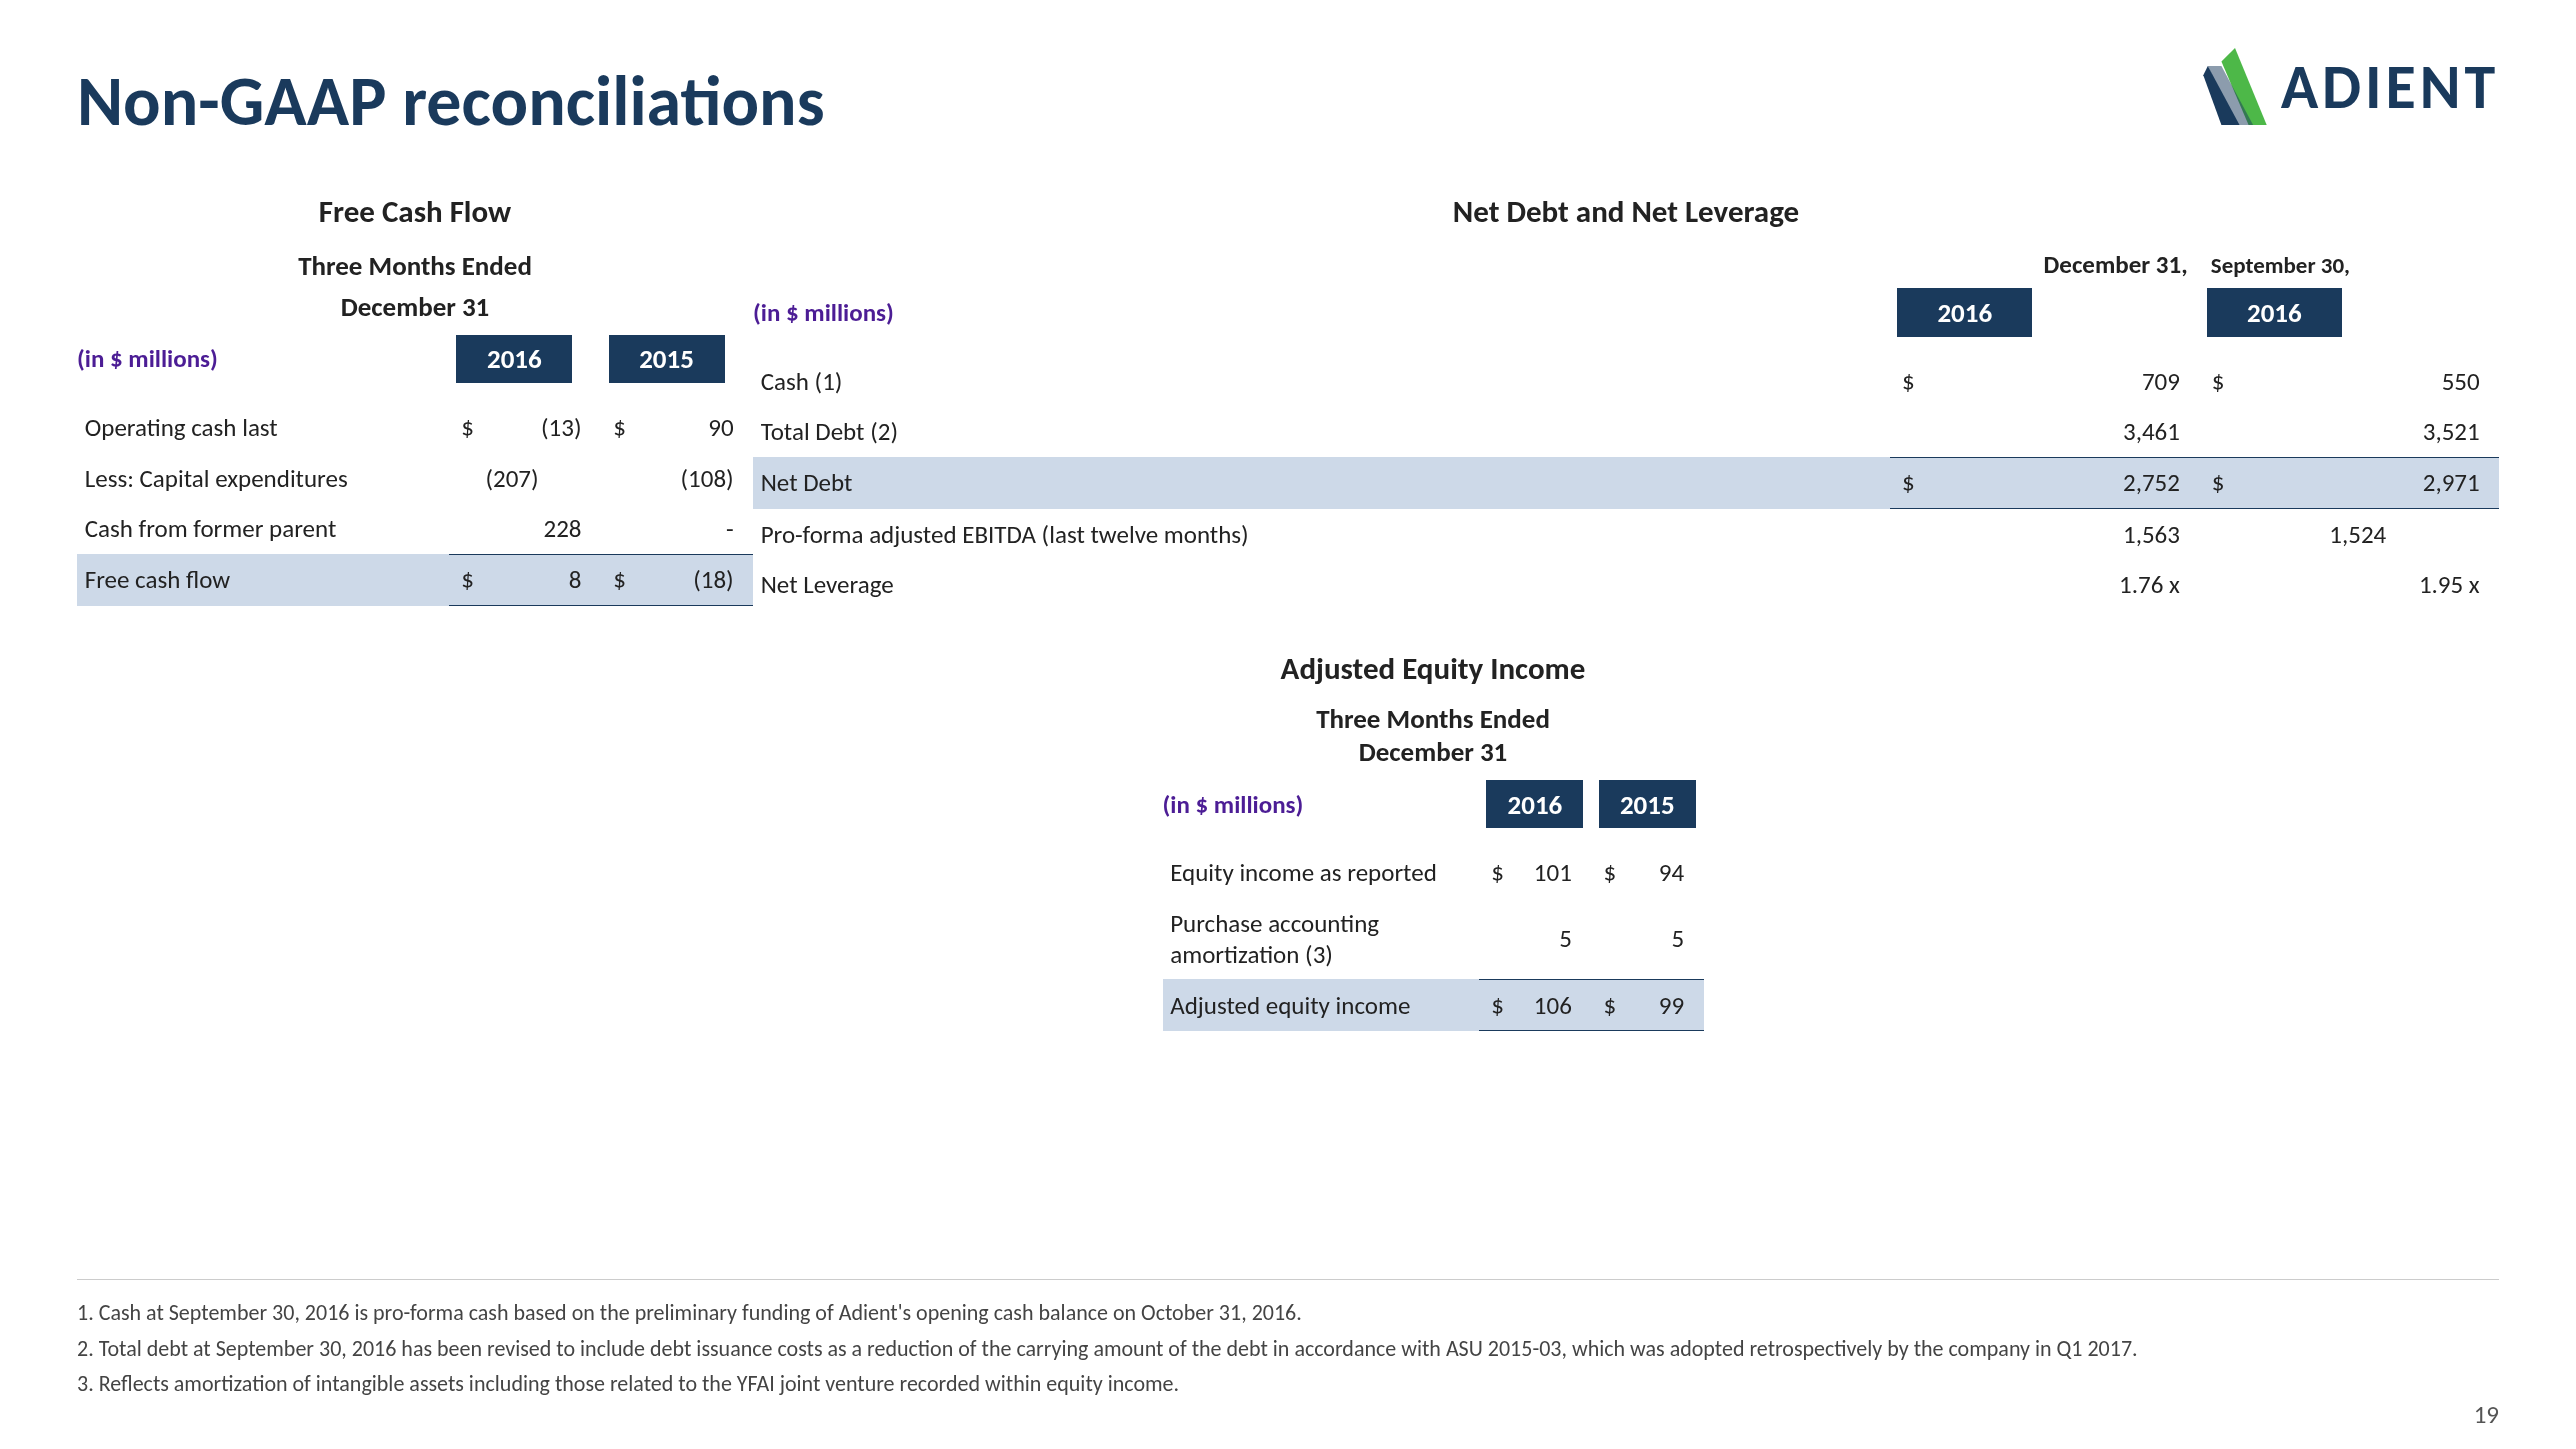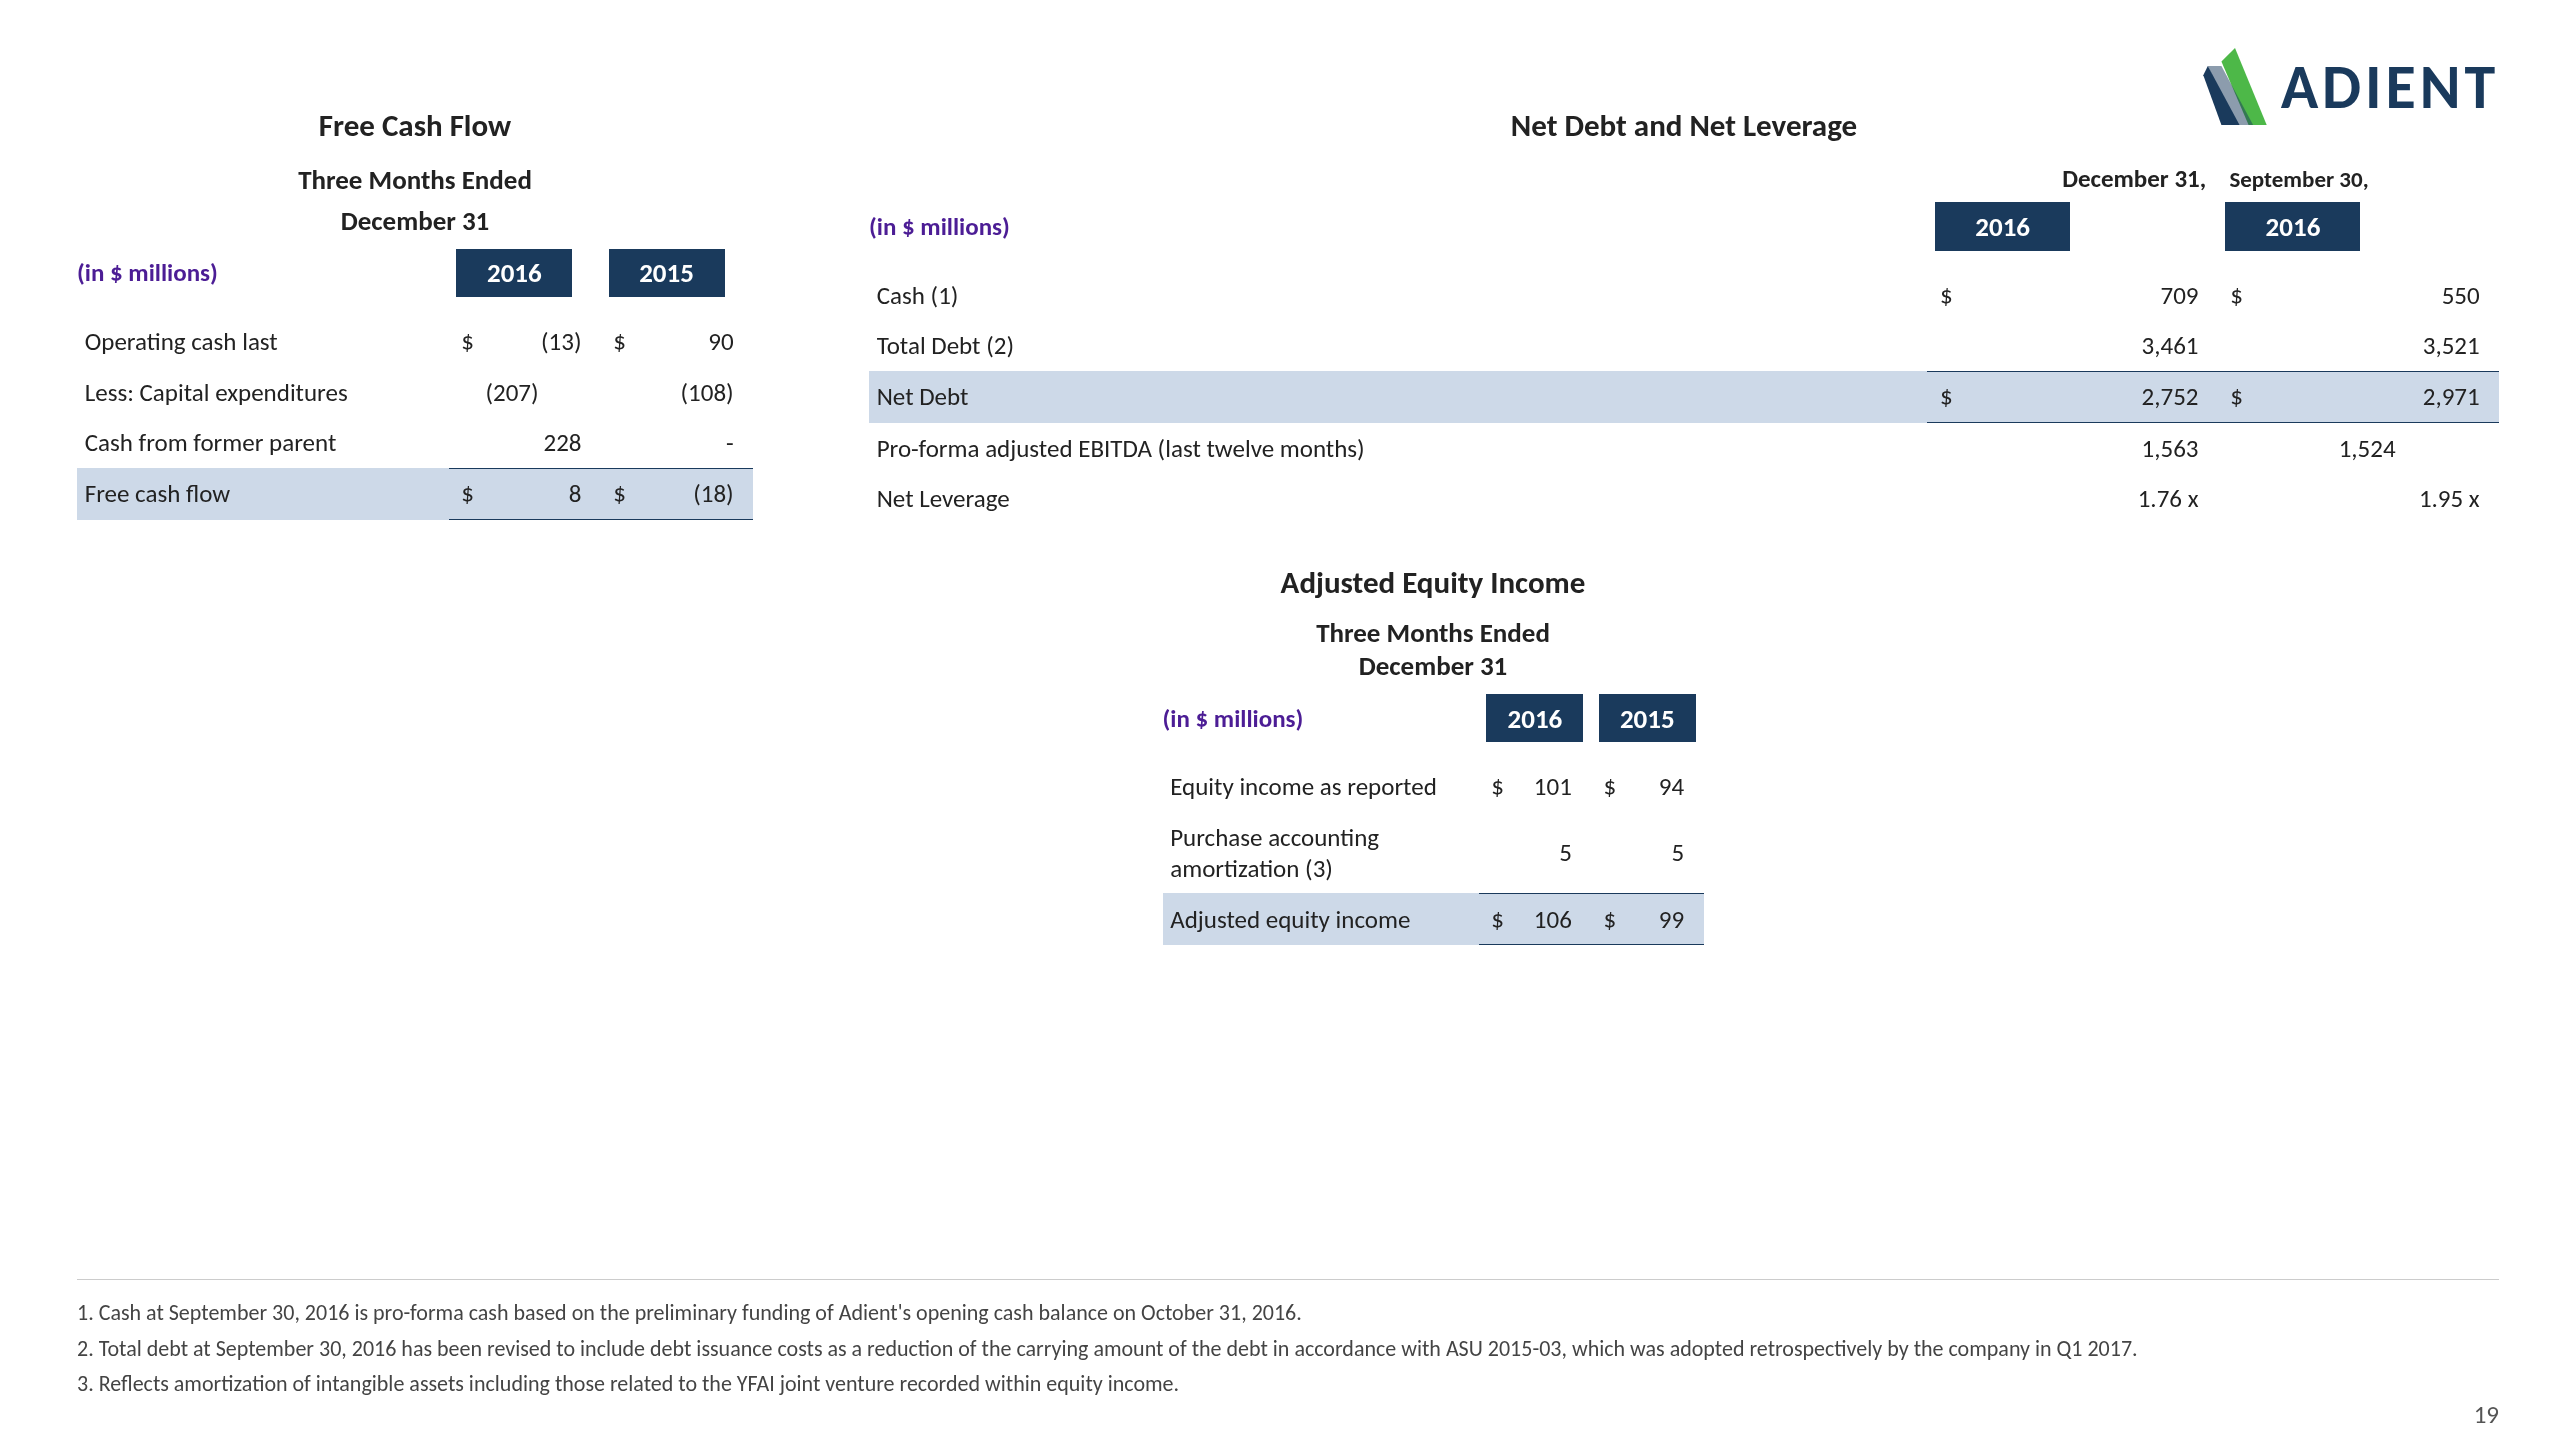--- a/index.html
+++ b/index.html
@@ -52,21 +52,20 @@
     .logo-text {
       font-size: 62px;
       font-weight: 700;
       color: #1a3a5c;
       letter-spacing: 3.9px;
     }
 
     
     .content-area {
       display: flex;
-      gap: 116px;
       margin-top: 7px;
     }
 
     .left-section {
       flex: 0 0 676px;
     }
 
     .right-section {
       flex: 1;
     }
@@ -154,20 +153,21 @@
   <div class="logo-area">
     <svg class="logo-chevron" viewBox="0 0 70 85" xmlns="http://www.w3.org/2000/svg">
       <polygon points="35,0 70,85 50,85 20,15" fill="#4db848"></polygon>
       <polygon points="20,20 55,85 35,85 5,20" fill="#1a3a5c" opacity="0.5"></polygon>
       <polygon points="5,20 40,85 20,85 0,30" fill="#1a3a5c"></polygon>
     </svg>
     <span class="logo-text">ADIENT</span>
   </div>
 
   <div class="header">
+    <div class="title-main">Non-GAAP reconciliations</div>
   </div>
 
   <div class="content-area">
 
     <div class="left-section">
       <div class="table-title">Free Cash Flow</div>
       <table>
         <tbody>
           <tr class="col-header-row">
             <td colspan="5" style="text-align:center; font-weight:600; font-size:27px;">Three Months Ended</td>

